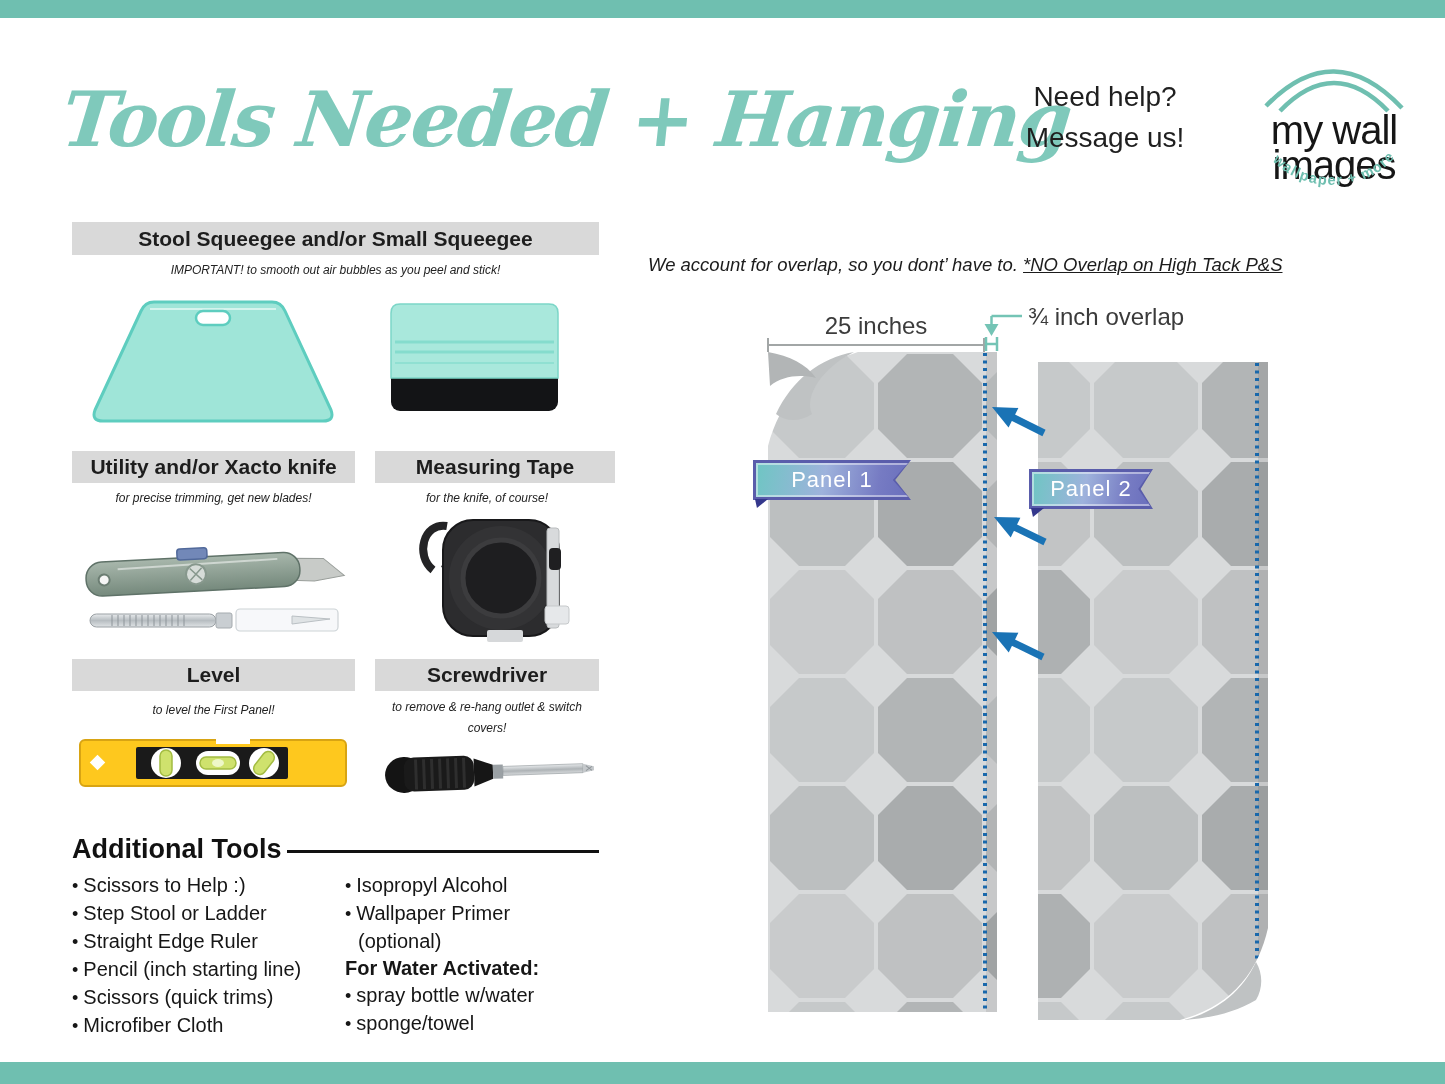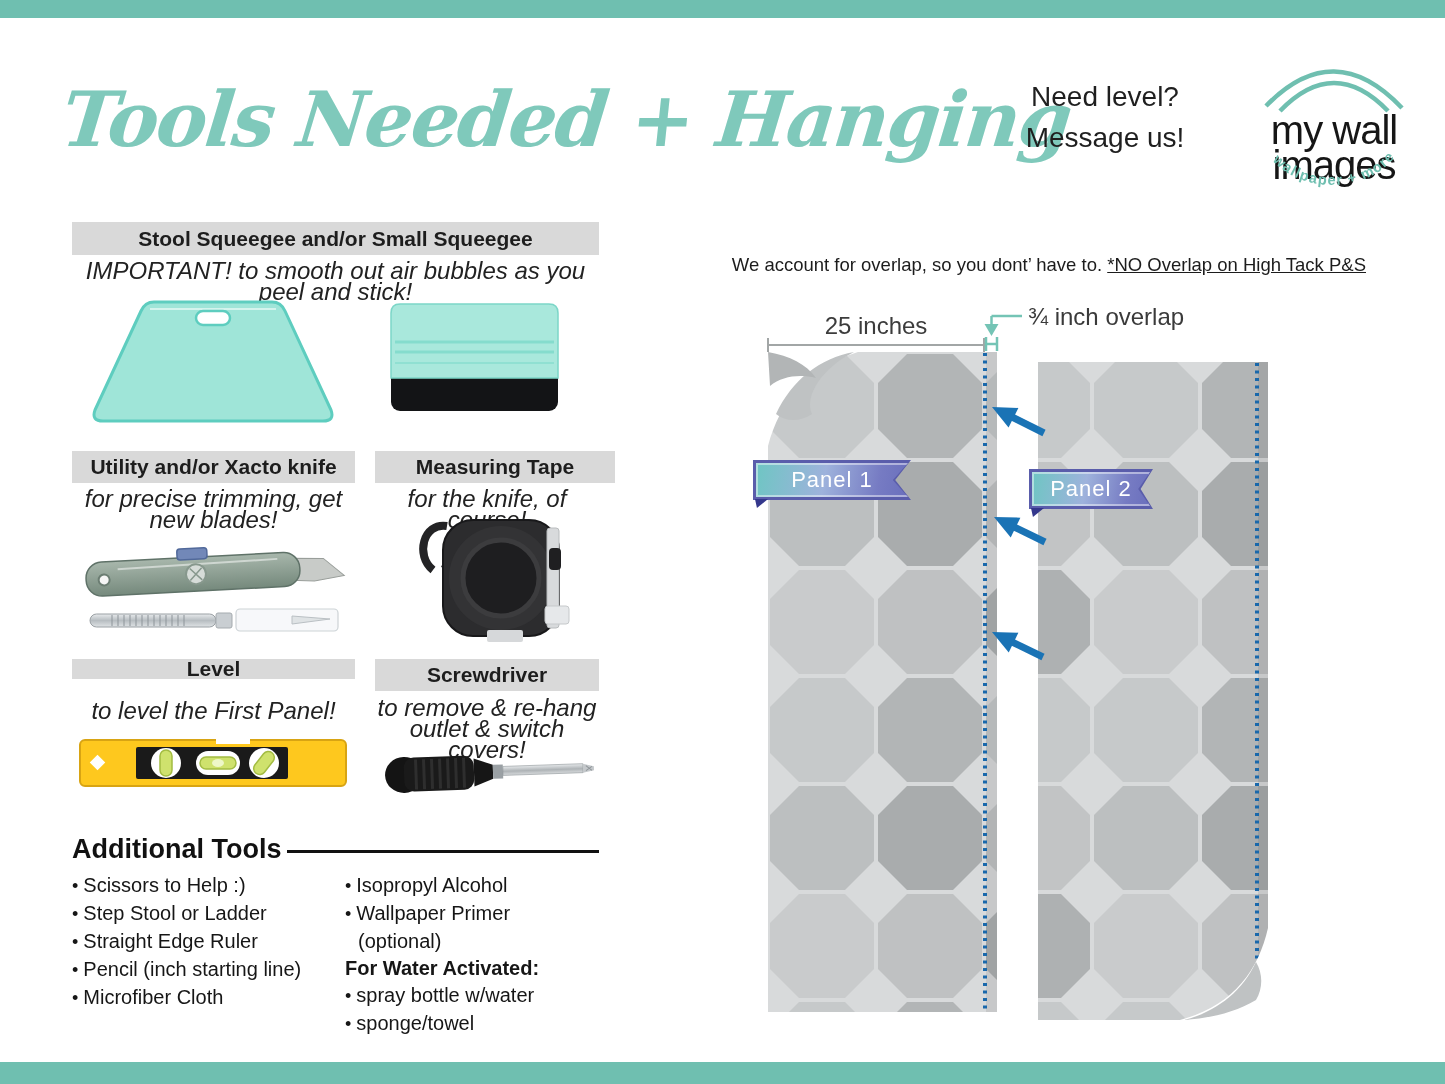--- a/index.html
+++ b/index.html
@@ -8,26 +8,26 @@
   .abs{position:absolute;}
   .bar{position:absolute;left:0;width:1445px;background:#6fbfb0;}
   .script-title{position:absolute;left:62px;top:40px;width:890px;height:170px;
     font-family:"DejaVu Serif",serif;font-style:italic;font-weight:bold;
     font-size:76px;color:#7fc9bb;letter-spacing:-2px;transform:skewX(-6deg);
     white-space:nowrap;line-height:160px;}
   .help{position:absolute;left:1005px;top:76px;width:200px;text-align:center;
     font-size:28px;line-height:41px;color:#1f1f1f;font-weight:500;}
   .hdrbar{position:absolute;background:#d9d9d9;display:flex;align-items:center;
     justify-content:center;font-weight:bold;font-size:21px;color:#1d1d1d;}
-  .caption{position:absolute;font-style:italic;font-size:24px;color:#222;
+  .caption{position:absolute;font-style:italic;font-size:12px;color:#222;
     text-align:center;line-height:21px;}
   .headline{position:absolute;left:648px;top:223px;width:718px;text-align:center;
     font-weight:bold;font-size:20.5px;color:#131313;}
-  .subline{position:absolute;left:648px;top:254px;width:718px;text-align:right;
-    font-size:18.5px;color:#1c1c1c;}
+  .subline{position:absolute;left:648px;top:254px;width:718px;text-align:left;
+    font-style:italic;font-size:18.5px;color:#1c1c1c;}
   .subline .ul{text-decoration:underline;}
   .addl-head{position:absolute;left:72px;top:834px;width:527px;display:flex;align-items:center;}
   .addl-head .t{font-weight:bold;font-size:27px;color:#111;}
   .addl-head .rule{flex:1;height:3px;background:#111;margin-left:6px;margin-top:4px;}
   .blist{position:absolute;font-size:20px;line-height:27px;color:#161616;}
   .blist .b::before{content:"• ";font-size:18px;}
   .blist .ind{padding-left:13px;}
   .blist .bold{font-weight:bold;}
   .ribbon{position:absolute;width:124px;height:40px;}
   .ribbon .outer{position:absolute;inset:0;background:#5a5dab;
@@ -47,21 +47,21 @@
 <body>
 
 <div class="page">
 
   <div class="bar" style="top:0;height:18px;"></div>
   <div class="bar" style="top:1062px;height:22px;"></div>
 
   <div class="script-title">Tools Needed + Hanging</div>
 
   <div class="help">
-    <div>Need level?</div>
+    <div>Need help?</div>
     <div>Message us!</div>
   </div>
 
   <svg class="abs" style="left:1250px;top:50px;" width="168" height="152" viewBox="0 0 168 152">
     <path d="M16,56 Q84,-14 152,58" fill="none" stroke="#6fbfb0" stroke-width="4.5"></path>
     <path d="M30,61 Q84,5 138,61" fill="none" stroke="#6fbfb0" stroke-width="4.5"></path>
     <text x="84" y="94" text-anchor="middle" font-size="40" letter-spacing="-1" fill="#161616">my wall</text>
     <text x="84" y="129" text-anchor="middle" font-size="40" letter-spacing="-1" fill="#161616">images</text>
     <defs>
         <path id="tagpath" d="M22,110 C52,144 116,144 146,106" fill="none"></path>
@@ -129,21 +129,21 @@
     <polygon points="46,56 62,48 68,62 54,70" fill="#232325"></polygon>
     <rect x="48" y="10" width="116" height="116" rx="30" fill="#2c2c2e" stroke="#18181a" stroke-width="2"></rect>
     <circle cx="106" cy="68" r="52" fill="#333335"></circle>
     <circle cx="106" cy="68" r="38" fill="#1e1e20" stroke="#3c3c3e" stroke-width="5"></circle>
     <rect x="152" y="18" width="12" height="100" rx="3" fill="#d8dadc" stroke="#b9bcbe" stroke-width="1"></rect>
     <rect x="150" y="96" width="24" height="18" rx="3" fill="#e6e8ea" stroke="#c6c9cb" stroke-width="1"></rect>
     <rect x="92" y="120" width="36" height="12" rx="2" fill="#d6d8da"></rect>
     <rect x="154" y="38" width="12" height="22" rx="4" fill="#1f1f21"></rect>
   </svg>
 
-  <div class="hdrbar" style="left:72px;top:659px;width:283px;height:20px;">Level</div>
+  <div class="hdrbar" style="left:72px;top:659px;width:283px;height:32px;">Level</div>
   <div class="caption" style="left:72px;top:700px;width:283px;">to level the First Panel!</div>
 
   <div class="hdrbar" style="left:375px;top:659px;width:224px;height:32px;">Screwdriver</div>
   <div class="caption" style="left:375px;top:697px;width:224px;">to remove &amp; re-hang outlet &amp; switch covers!</div>
 
   <svg class="abs" style="left:78px;top:734px;" width="270" height="58" viewBox="0 0 270 58">
     <rect x="2" y="6" width="266" height="46" rx="5" fill="#fec81e" stroke="#d8a413" stroke-width="2"></rect>
     <rect x="138" y="4" width="34" height="6" fill="#ffffff"></rect>
     <rect x="58" y="13" width="152" height="32" rx="2" fill="#1a1a1a"></rect>
     <circle cx="88" cy="29" r="15" fill="#ffffff"></circle>
@@ -178,20 +178,21 @@
 
   <div class="addl-head">
     <span class="t">Additional Tools</span>
     <div class="rule"></div>
   </div>
   <div class="blist" style="left:72px;top:872px;width:285px;">
     <div class="b">Scissors to Help :)</div>
     <div class="b">Step Stool or Ladder</div>
     <div class="b">Straight Edge Ruler</div>
     <div class="b">Pencil (inch starting line)</div>
+    <div class="b">Scissors (quick trims)</div>
     <div class="b">Microfiber Cloth</div>
   </div>
   <div class="blist" style="left:345px;top:872px;width:265px;">
     <div class="b">Isopropyl Alcohol</div>
     <div class="b">Wallpaper Primer</div>
     <div class="ind">(optional)</div>
     <div class="bold">For Water Activated:</div>
     <div class="b">spray bottle w/water</div>
     <div class="b">sponge/towel</div>
   </div>

